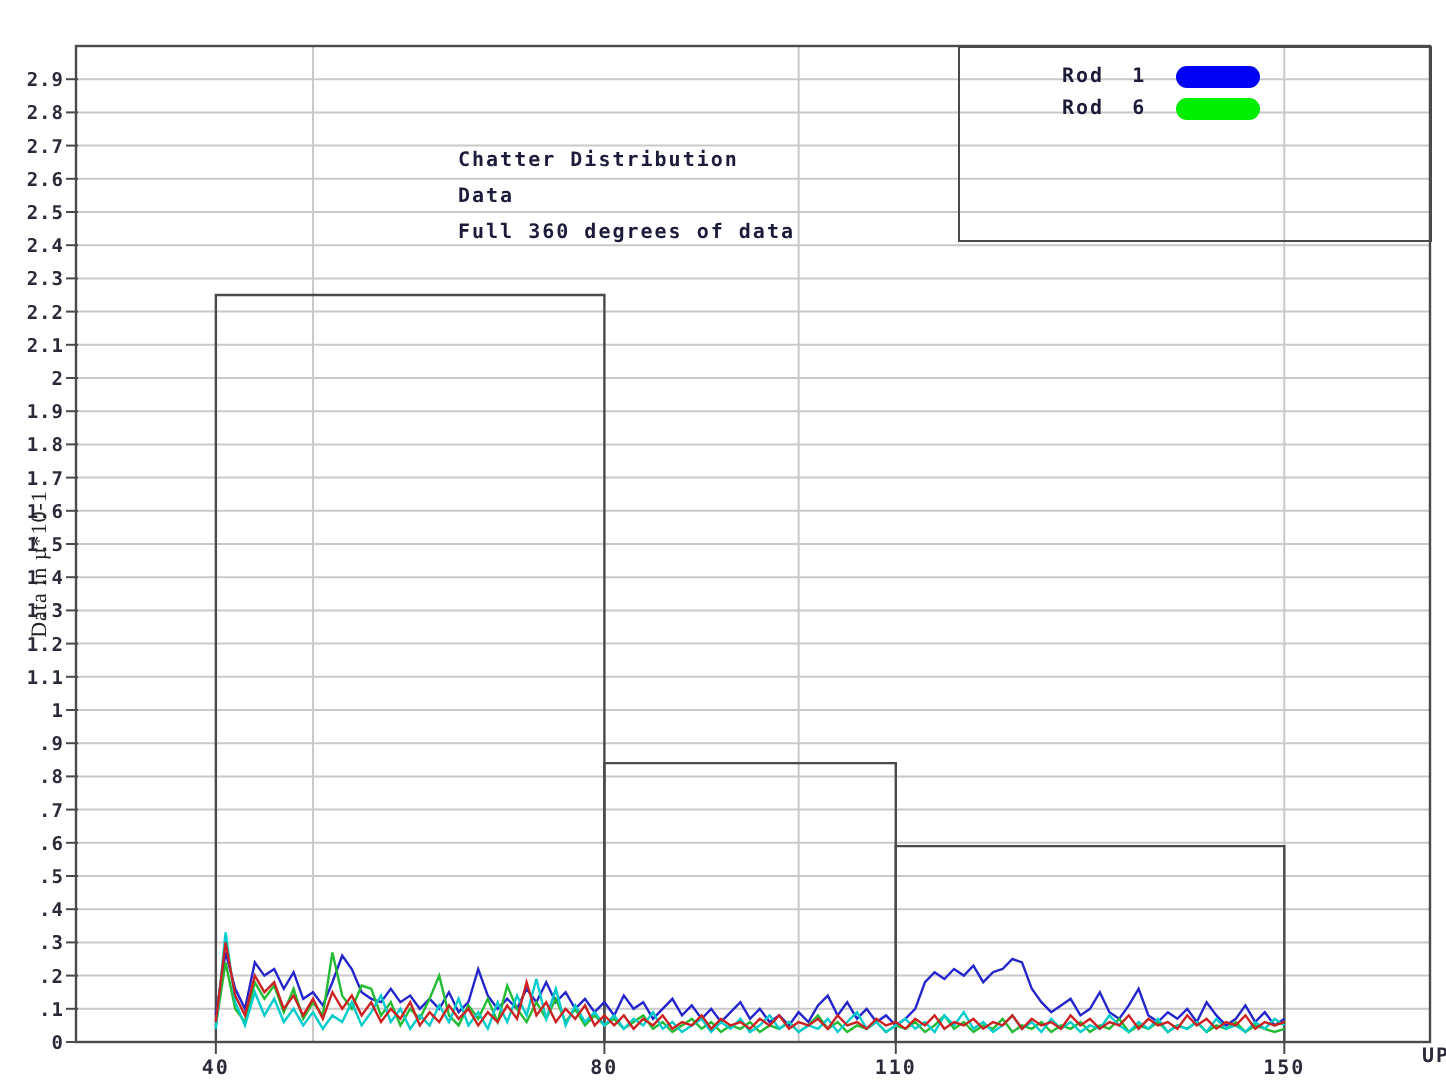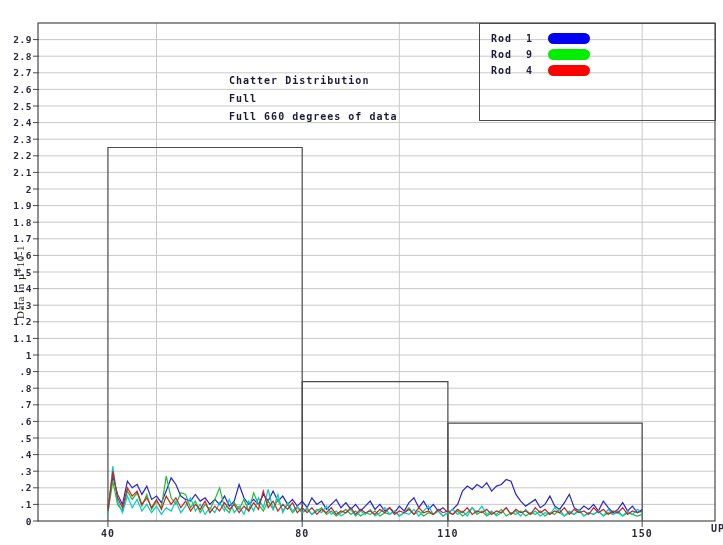--- a/index.html
+++ b/index.html
@@ -10,21 +10,21 @@
                font-size:10px;font-weight:bold;letter-spacing:1px;line-height:18px;color:#1c1c3a;}
   .ylabel{position:absolute;left:-26px;top:276px;width:92px;text-align:center;
           transform:rotate(-90deg);font-family:"Liberation Serif","DejaVu Serif",serif;
           font-size:11px;color:#222;letter-spacing:0.5px;}
   .xunit{position:absolute;left:686px;top:523px;font-size:10px;font-weight:bold;
          letter-spacing:1px;color:#2a2a3a;padding-left:25px;}
   .legend{position:absolute;left:479px;top:23px;width:237px;height:98px;
           border:1px solid #4a4a4a;box-sizing:border-box;padding-top:6px;background:transparent;}
   .legend-row{display:flex;align-items:center;height:16px;padding-left:11px;
               font-size:10px;font-weight:bold;letter-spacing:1px;white-space:pre;color:#1c1c3a;}
-  .legend-label{width:57px;}
+  .legend-label{width:57px;margin-left:40px;}
   .pill{width:42px;height:11px;border-radius:6px;}
 </style>
 </head>
 <body>
 
 <div class="screen">
   <svg id="plot" class="plot" width="723" height="545">
       <g stroke="#c9c9c9" stroke-width="1">
         <line x1="38" y1="504.4" x2="715" y2="504.4"></line>
         <line x1="38" y1="487.8" x2="715" y2="487.8"></line>
@@ -136,25 +136,24 @@
         <text x="302.1951219512195" y="537" text-anchor="middle" font-size="10" font-weight="bold" letter-spacing="1" fill="#2a2a3a" font-family="DejaVu Sans Mono, monospace">80</text>
         <line x1="447.8909612625538" y1="521" x2="447.8909612625538" y2="527" stroke="#4a4a4a" stroke-width="1"></line>
         <text x="447.8909612625538" y="537" text-anchor="middle" font-size="10" font-weight="bold" letter-spacing="1" fill="#2a2a3a" font-family="DejaVu Sans Mono, monospace">110</text>
         <line x1="642.152080344333" y1="521" x2="642.152080344333" y2="527" stroke="#4a4a4a" stroke-width="1"></line>
         <text x="642.152080344333" y="537" text-anchor="middle" font-size="10" font-weight="bold" letter-spacing="1" fill="#2a2a3a" font-family="DejaVu Sans Mono, monospace">150</text>
       </g>
     </svg>
 
   <div class="title-block">
     <div>Chatter Distribution</div>
-    <div>Full</div>
-    <div>Full 660 degrees of data</div>
+    <div>Data</div>
+    <div>Full 360 degrees of data</div>
   </div>
 
   <div class="ylabel">Data in µ*10-1</div>
   <div class="xunit">UPR</div>
 
   <div class="legend" id="legend">
       <div class="legend-row"><span class="legend-label">Rod  1</span><span class="pill" style="background: rgb(0, 0, 245);"></span></div>
-      <div class="legend-row"><span class="legend-label">Rod  9</span><span class="pill" style="background: rgb(0, 238, 0);"></span></div>
-      <div class="legend-row"><span class="legend-label">Rod  4</span><span class="pill" style="background: rgb(255, 0, 0);"></span></div>
+      <div class="legend-row"><span class="legend-label">Rod  6</span><span class="pill" style="background: rgb(0, 238, 0);"></span></div>
     </div>
 </div>
 
 </body></html>

